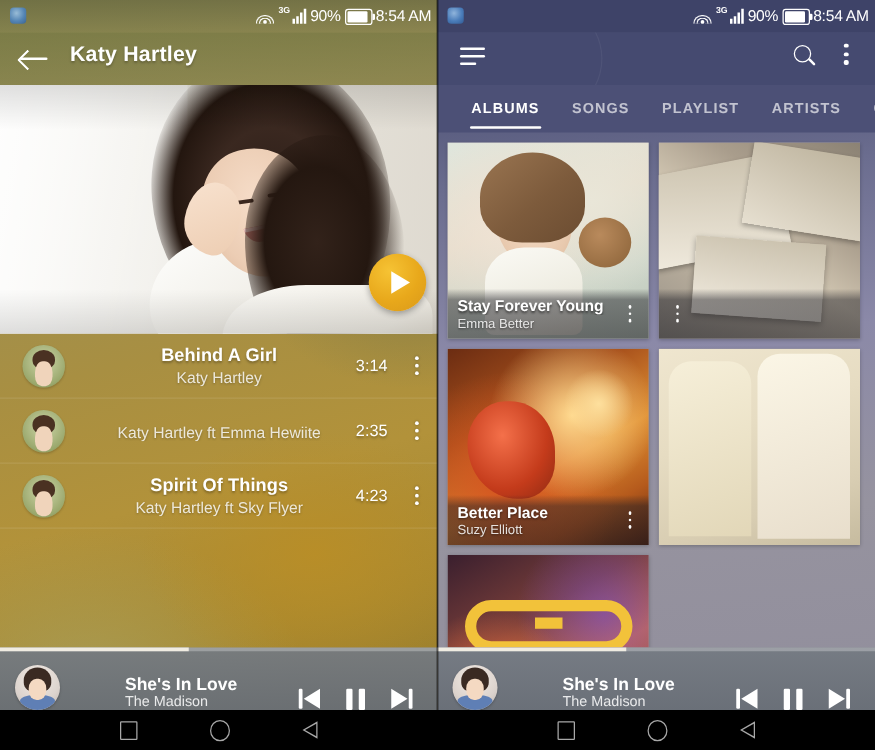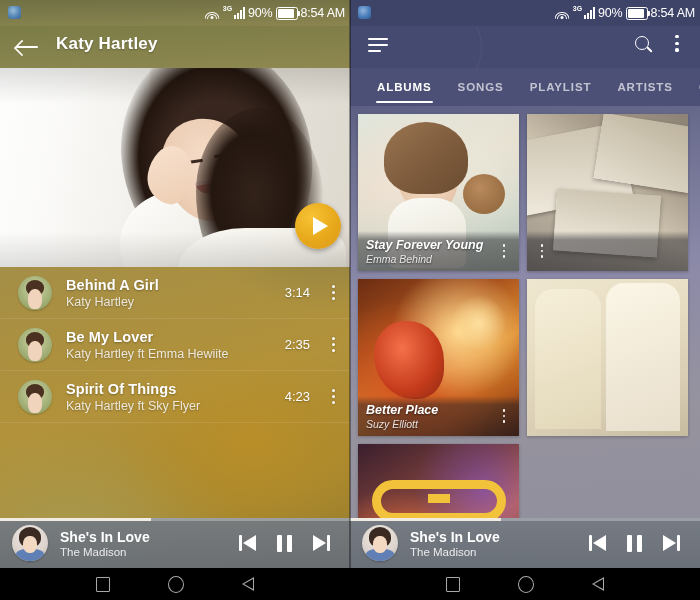--- a/index.html
+++ b/index.html
@@ -178,21 +178,21 @@
     box-shadow:0 1px 2px rgba(0,0,0,.2);
   }
   .song-av:before{
     content:"";position:absolute;left:8px;top:4px;width:18px;height:15px;border-radius:50% 50% 42% 42%;
     background:#4a3122;
   }
   .song-av:after{
     content:"";position:absolute;left:10px;top:13px;width:14px;height:20px;border-radius:45% 45% 40% 40%;
     background:#f0d4bb;
   }
-  .song-txt{margin-left:14px;flex:1 1 auto;min-width:0;}
+  .song-txt{margin-left:14px;flex:1 1 auto;min-width:0;text-align:center;}
   .song-title{
     color:#ffffff;font-size:14.5px;font-weight:bold;letter-spacing:.1px;
     text-shadow:0 1px 2px rgba(0,0,0,.3);white-space:nowrap;overflow:hidden;text-overflow:ellipsis;
   }
   .song-artist{
     color:rgba(255,255,255,.82);font-size:12.5px;margin-top:2px;
     text-shadow:0 1px 2px rgba(0,0,0,.28);white-space:nowrap;overflow:hidden;text-overflow:ellipsis;
   }
   .song-dur{
     color:#fff;font-size:13px;margin-right:14px;flex:0 0 auto;text-shadow:0 1px 2px rgba(0,0,0,.3);
@@ -235,21 +235,21 @@
   .tab.active{color:#fff;}
   .tab.active:after{
     content:"";position:absolute;left:12px;right:12px;bottom:3px;height:2.5px;background:#fff;border-radius:2px;
   }
 
   
   .grid{
     position:absolute;left:0;top:106px;width:350px;height:412px;overflow:hidden;
     padding:8px 8px 0 8px;box-sizing:border-box;
   }
-  .grid-inner{display:flex;flex-wrap:wrap;gap:8px;font-style:italic;}
+  .grid-inner{display:flex;flex-wrap:wrap;gap:8px;}
   .card{
     position:relative;width:161px;height:157px;overflow:hidden;background:#9b98a5;
     box-shadow:0 1px 3px rgba(0,0,0,.25);cursor:pointer;flex:0 0 auto;
   }
   .card .art{position:absolute;inset:0;}
   .card-cap{
     position:absolute;left:0;right:0;bottom:0;height:40px;
     background:linear-gradient(180deg,rgba(40,40,48,.0),rgba(30,30,38,.48) 22%,rgba(25,25,32,.55));
     display:flex;align-items:center;padding:0 8px;box-sizing:border-box;
   }
@@ -318,21 +318,21 @@
       radial-gradient(circle at 78% 30%, rgba(120,80,220,.55) 0%, rgba(120,80,220,0) 42%),
       linear-gradient(150deg,#3a1f2e 0%,#7a3f3a 35%,#c96a45 60%,#5d2f44 100%);}
   .art-f:before{content:"";position:absolute;left:14px;top:36px;width:134px;height:42px;border-radius:22px;
       border:9px solid #f2c23a;box-sizing:border-box;}
   .art-f:after{content:"";position:absolute;left:70px;top:50px;width:22px;height:9px;background:#f2c23a;}
 
   
   .mini{
     position:absolute;left:0;bottom:0;width:350px;height:50px;
     background:linear-gradient(180deg,rgba(116,122,130,.93),rgba(104,110,118,.95));
-    display:flex;align-items:center;
+    display:flex;align-items:flex-end;gap:40px;
   }
   .mini-prog{position:absolute;left:0;top:0;width:350px;height:3px;background:rgba(255,255,255,.28);}
   .mini-prog i{display:block;height:3px;background:#f0ece2;}
   .mini-av{
     width:36px;height:36px;border-radius:50%;margin-left:12px;flex:0 0 auto;position:relative;overflow:hidden;
     background:radial-gradient(circle at 48% 30%, #f3ece6 0%, #dcd3cd 60%, #b9b1ab 100%);
     box-shadow:0 1px 2px rgba(0,0,0,.25);
   }
   .mini-av:before{content:"";position:absolute;left:7px;top:2px;width:22px;height:20px;border-radius:50% 50% 40% 40%;
     background:#3a2a22;}
@@ -437,21 +437,20 @@
         <div class="song-dur">3:14</div>
         <div class="kebab">
             <i></i>
             <i></i>
             <i></i>
           </div>
       </div>
       <div class="song-row">
         <div class="song-av"></div>
         <div class="song-txt">
-          <div class="song-title">Be My Lover</div>
           <div class="song-artist">Katy Hartley ft Emma Hewiite</div>
         </div>
         <div class="song-dur">2:35</div>
         <div class="kebab">
             <i></i>
             <i></i>
             <i></i>
           </div>
       </div>
       <div class="song-row">
@@ -549,21 +548,21 @@
       <div class="grid-inner">
 
         <div class="card">
           <div class="art art-a">
               <em></em>
               <b></b>
             </div>
           <div class="card-cap">
             <div class="cap-txt">
               <div class="cap-title">Stay Forever Young</div>
-              <div class="cap-sub">Emma Behind</div>
+              <div class="cap-sub">Emma Better</div>
             </div>
             <div class="cap-kebab">
                 <i></i>
                 <i></i>
                 <i></i>
               </div>
           </div>
         </div>
 
         <div class="card">

